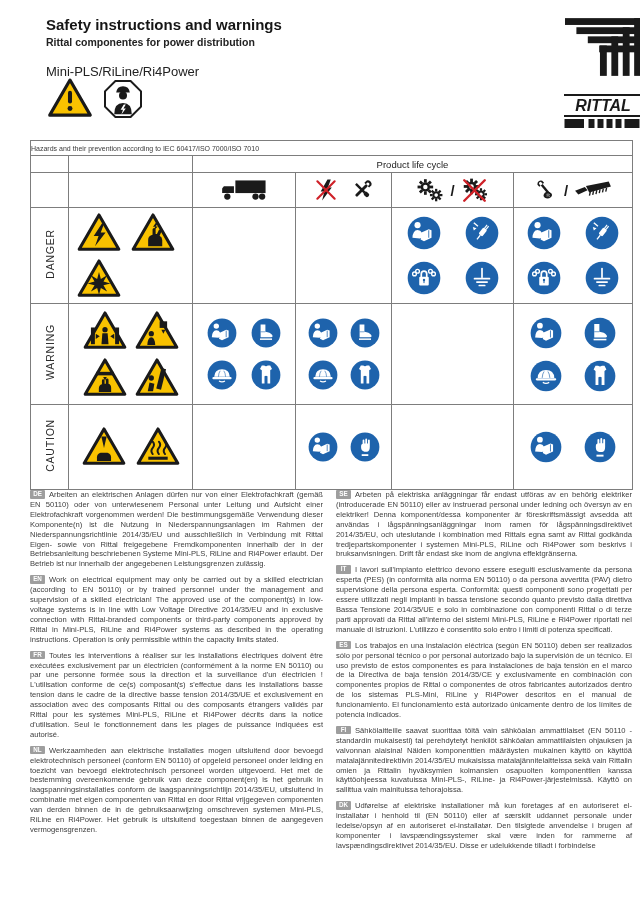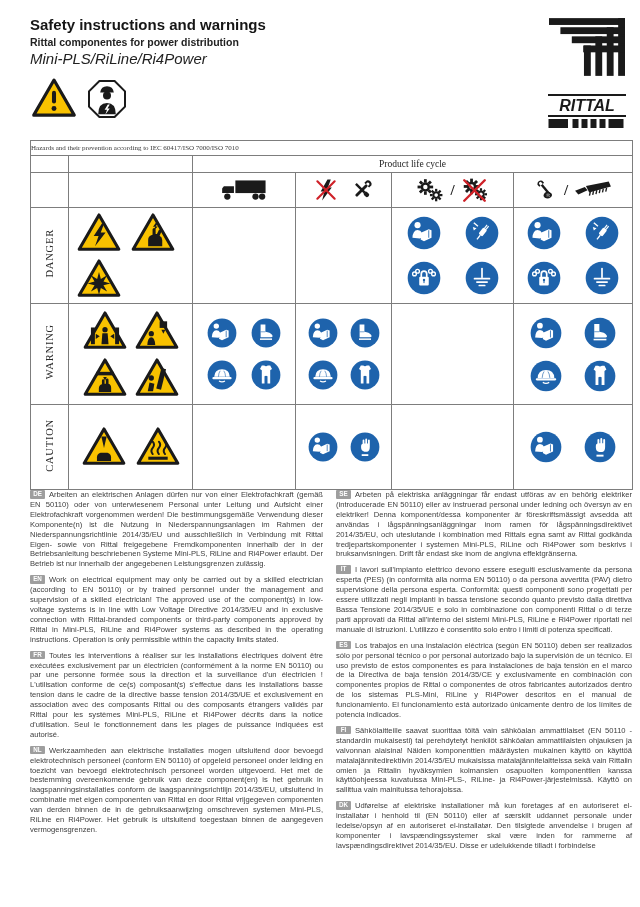--- a/index.html
+++ b/index.html
@@ -3,33 +3,33 @@
 <meta charset="utf-8">
 <style>
   :root{
     --ink:#1a1a1a; --yellow:#f9c200; --blue:#1e63ac; --red:#cf2128; --badge:#9e9e9e;
   }
   html,body{margin:0;padding:0;background:#e8e8e8;}
   .page{position:relative;width:640px;height:907px;background:#fff;overflow:hidden;
         font-family:"Liberation Sans",sans-serif;color:#2b2b2b;}
   svg.defs{position:absolute;width:0;height:0;overflow:hidden;}
   
-  .header{position:absolute;left:30px;top:16px;right:12px;}
+  .header{position:absolute;left:46px;top:16px;right:12px;}
   .title{font-size:15px;font-weight:bold;color:#161616;}
   .subtitle{font-size:10.5px;font-weight:bold;margin-top:3px;color:#222;}
-  .product-line{font-size:15px;margin-top:2px;color:#222;font-style:italic;}
+  .product-line{font-size:13px;margin-top:16px;color:#222;}
   .hdr-icons{position:absolute;left:0;top:60px;display:flex;align-items:center;gap:9px;}
   .logo{position:absolute;left:518px;top:2px;width:78px;text-align:center;}
   .logo-text{font-size:16px;font-weight:bold;font-style:italic;letter-spacing:0;
              border-top:2.5px solid var(--ink);border-bottom:2.5px solid var(--ink);
              margin-top:14px;line-height:1.2;color:var(--ink);}
   .logo-blocks{display:block;margin-top:2px;}
   
   .hz-wrap{position:absolute;left:30px;top:140px;width:602px;}
-  table.hz{border-collapse:collapse;table-layout:fixed;width:602px;font-family:Liberation Serif, serif;}
+  table.hz{border-collapse:collapse;table-layout:fixed;width:602px;}
   table.hz td,table.hz th{border:1px solid #7d7d7d;padding:0;}
   col.c0{width:38px}col.c1{width:124px}col.c2{width:103px}
   col.c3{width:96px}col.c4{width:122px}col.c5{width:119px}
   .cap-row td{height:14px;font-size:7px;color:#3a3a3a;padding:1px 0 1px 4px;}
   .plc-row td{height:16px;font-size:9.5px;color:#222;text-align:center;}
   .colicon-row td{height:34px;}
   .r-danger td,.r-danger th{height:95px;}
   .r-warning td,.r-warning th{height:100px;}
   .r-caution td,.r-caution th{height:84px;}
   th.rowlabel{font-weight:normal;text-align:center;vertical-align:middle;}

